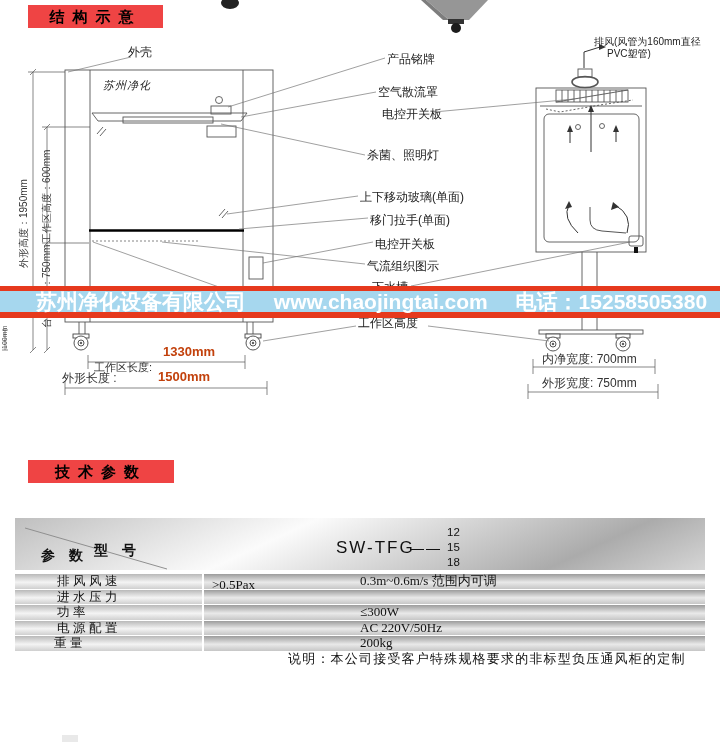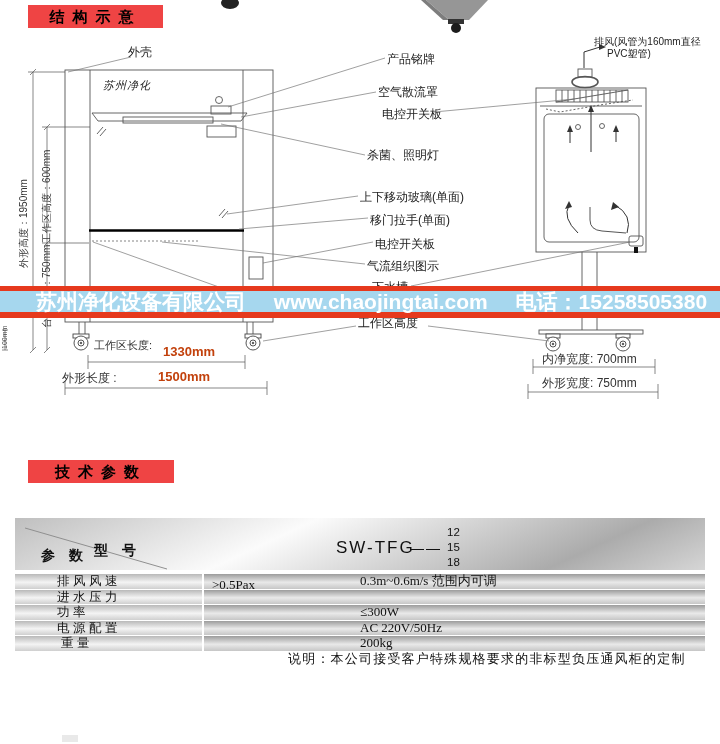--- a/index.html
+++ b/index.html
@@ -219,21 +219,21 @@
 <div class="abs callout" style="left:375px;top:236px;">电控开关板</div>
 <div class="abs callout" style="left:367px;top:258px;">气流组织图示</div>
 <div class="abs callout" style="left:372px;top:279px;">下水槽</div>
 <div class="abs callout" style="left:358px;top:315px;">工作区高度</div>
 
 <div class="abs vdim" style="left:17px;top:268px;">外形高度：1950mm</div>
 <div class="abs vdim" style="left:40px;top:243px;">工作区高度：600mm</div>
 <div class="abs vdim" style="left:40px;top:328px;">台面高度：750mm</div>
 <div class="abs vdim-tiny" style="left:1px;top:349px;">100mm</div>
 
-<div class="abs dim" style="left:94px;top:338px;text-align:center;">工作区长度:</div>
+<div class="abs dim" style="left:94px;top:360px;text-align:center;">工作区长度:</div>
 <div class="abs dimval" style="left:163px;top:344px;">1330mm</div>
 <div class="abs dim" style="left:62px;top:370px;font-size:12px;">外形长度 :</div>
 <div class="abs dimval" style="left:158px;top:369px;">1500mm</div>
 <div class="abs dim" style="left:542px;top:351px;font-size:12px;text-align:right;"><span>内净宽度:</span> <span>700mm</span></div>
 <div class="abs dim" style="left:542px;top:375px;font-size:12px;"><span>外形宽度:</span> <span>750mm</span></div>
 
 <div class="abs banner"></div>
 <div class="abs banner-blue"></div>
 <div class="abs banner-text">
   <span>苏州净化设备有限公司</span>
@@ -262,16 +262,16 @@
 <div class="abs row-value" style="top:636px;"></div>
 
 <div class="abs row-label-text" style="left:15px;top:574px;">排 风 风 速</div>
 <div class="abs row-value-text" style="left:204px;top:574px;">0.3m~0.6m/s 范围内可调</div>
 <div class="abs row-label-text" style="left:15px;top:589.5px;">进 水 压 力</div>
 <div class="abs row-value-text" style="left:204px;top:578px;padding-left:8px;">&gt;0.5Pax</div>
 <div class="abs row-label-text" style="left:15px;top:605px;">功  率</div>
 <div class="abs row-value-text" style="left:204px;top:605px;">≤300W</div>
 <div class="abs row-label-text" style="left:15px;top:620.5px;">电 源 配 置</div>
 <div class="abs row-value-text" style="left:204px;top:620.5px;">AC 220V/50Hz</div>
-<div class="abs row-label-text" style="left:19px;top:636px;">重  量</div>
+<div class="abs row-label-text" style="left:12px;top:636px;">重  量</div>
 <div class="abs row-value-text" style="left:204px;top:636px;">200kg</div>
 
 <div class="abs note-txt" style="left:288px;top:650px;">说明：本公司接受客户特殊规格要求的非标型负压通风柜的定制</div>
 
 </body></html>

